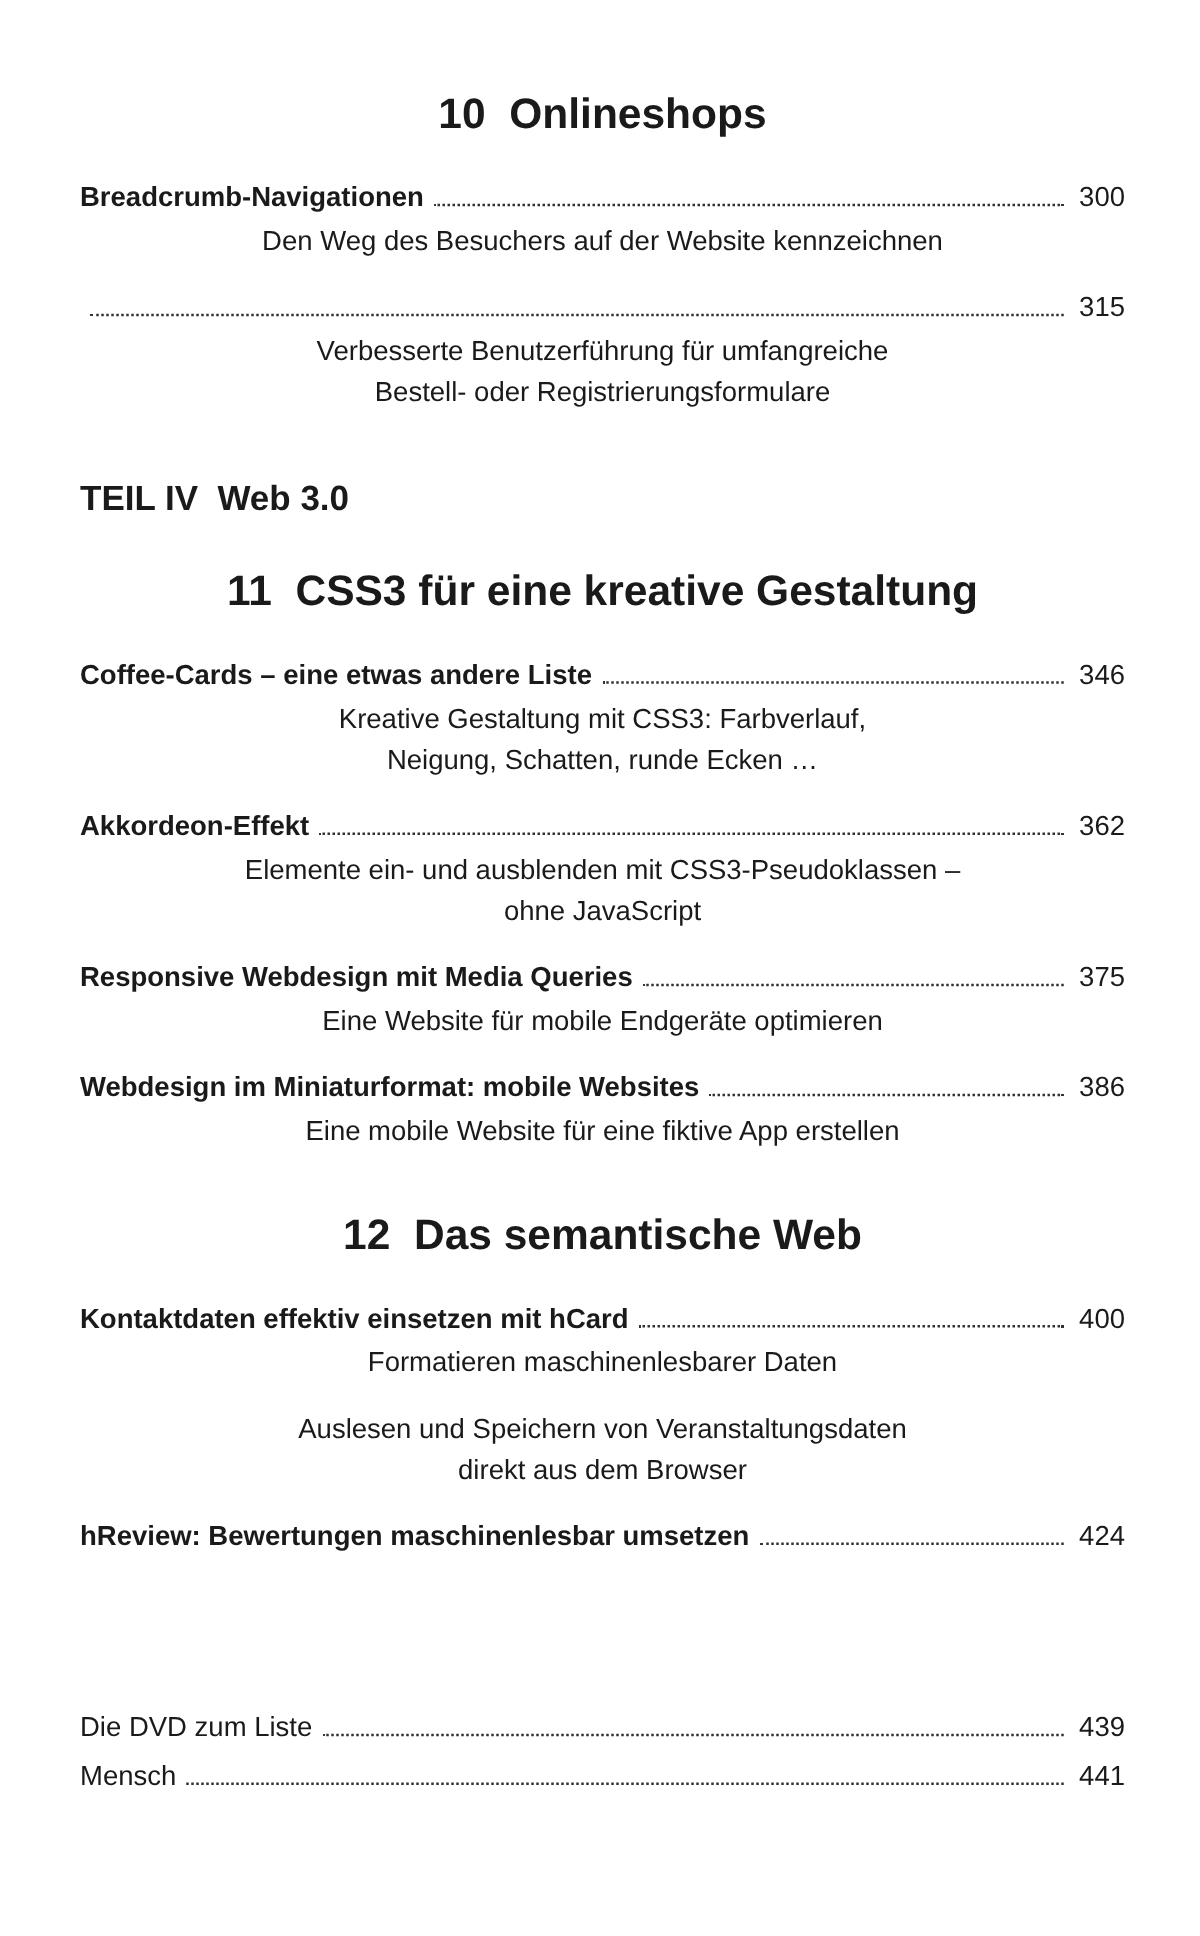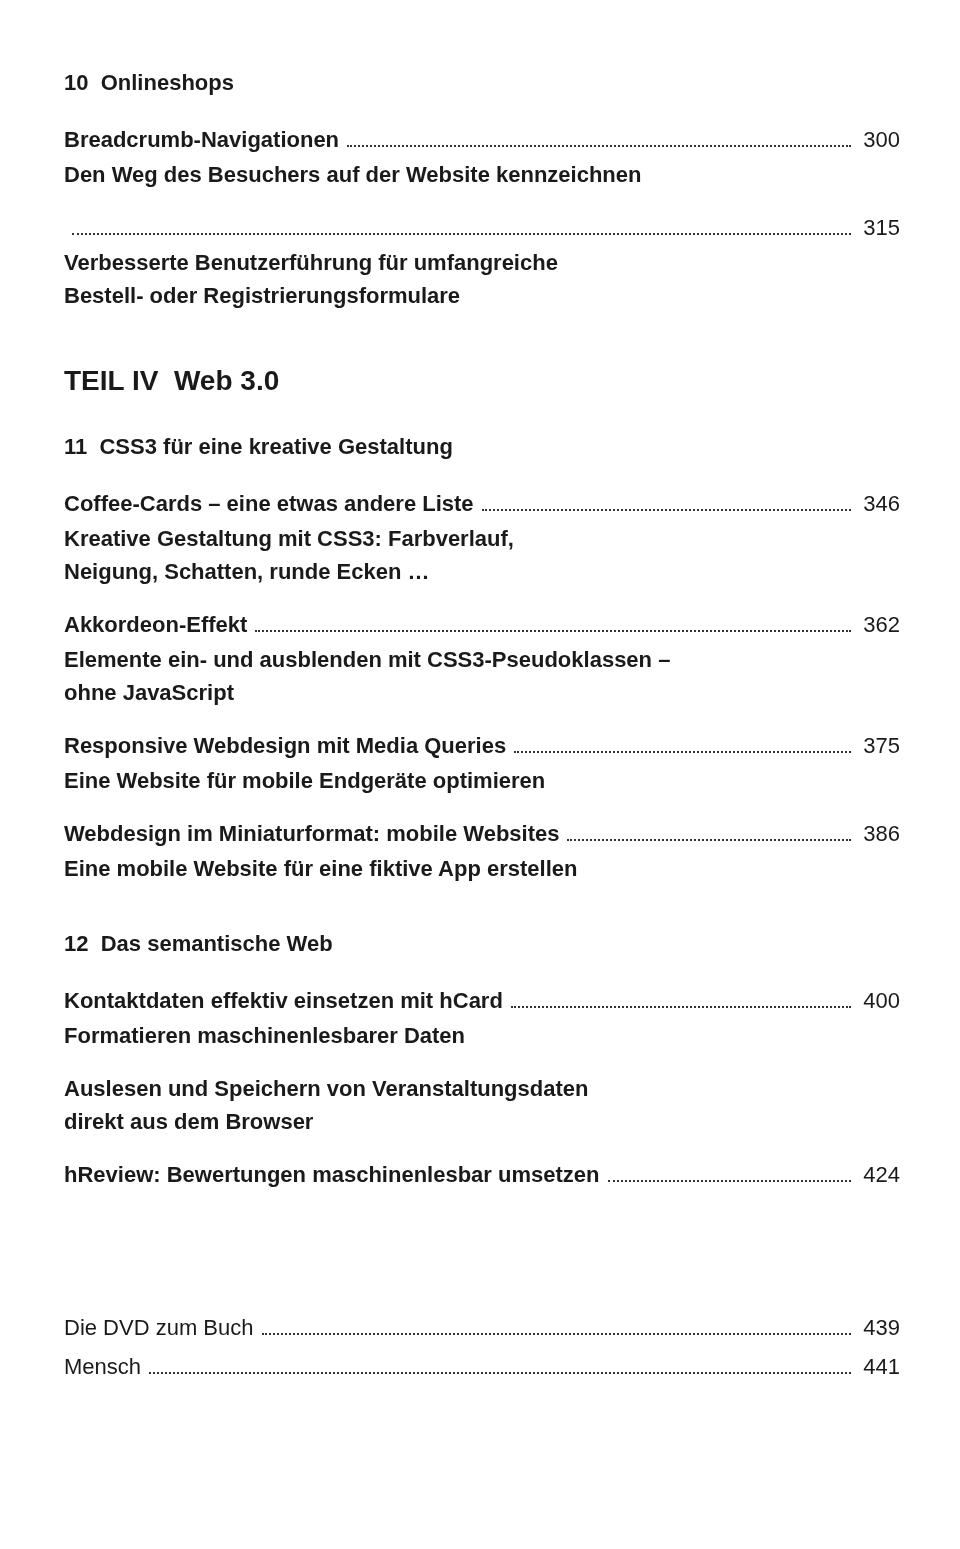--- a/index.html
+++ b/index.html
@@ -7,24 +7,24 @@
       background: #ffffff;
       font-family: "Segoe UI", "Helvetica Neue", Arial, sans-serif;
       color: #1a1a1a;
       width: 960px;
       padding: 48px 60px 40px 64px;
       font-size: 22px;
       line-height: 1.5;
     }
     .chapter-heading {
       font-weight: 700;
-      font-size: 22px;
+      font-size: 34px;
       margin-top: 18px;
       margin-bottom: 24px;
-      text-align: left;
+      text-align: center;
     }
     .part-heading {
       font-weight: 700;
       font-size: 28px;
       margin-top: 48px;
       margin-bottom: 28px;
     }
     .toc-row {
       position: relative;
       margin-top: 14px;
@@ -45,23 +45,24 @@
       border-bottom: 2px dotted #333;
       margin: 0 6px 5px 8px;
       min-width: 10px;
       height: 0.9em;
     }
     .toc-page {
       white-space: nowrap;
       padding-left: 6px;
     }
     .toc-desc {
-      font-weight: 700;
+      font-weight: 400;
       margin-top: 2px;
       margin-bottom: 4px;
+      text-align: center;
     }
     .section-gap { margin-top: 20px; }
     .bottom-block { margin-top: 120px; }
   </style>
 </head>
 <body>
 
 <div class="chapter-heading">10&nbsp;&nbsp;Onlineshops</div>
 
 <div class="toc-row">
@@ -140,21 +141,21 @@
   <div class="toc-line">
     <span class="toc-title bold">hReview: Bewertungen maschinenlesbar umsetzen</span>
     <span class="toc-dots"></span>
     <span class="toc-page">424</span>
   </div>
 </div>
 
 <div class="bottom-block">
   <div class="toc-row">
     <div class="toc-line">
-      <span class="toc-title">Die DVD zum Buch</span>
+      <span class="toc-title">Die DVD zum Liste</span>
       <span class="toc-dots"></span>
       <span class="toc-page">439</span>
     </div>
   </div>
   <div class="toc-row" style="margin-top:6px;">
     <div class="toc-line">
       <span class="toc-title">Mensch</span>
       <span class="toc-dots"></span>
       <span class="toc-page">441</span>
     </div>

